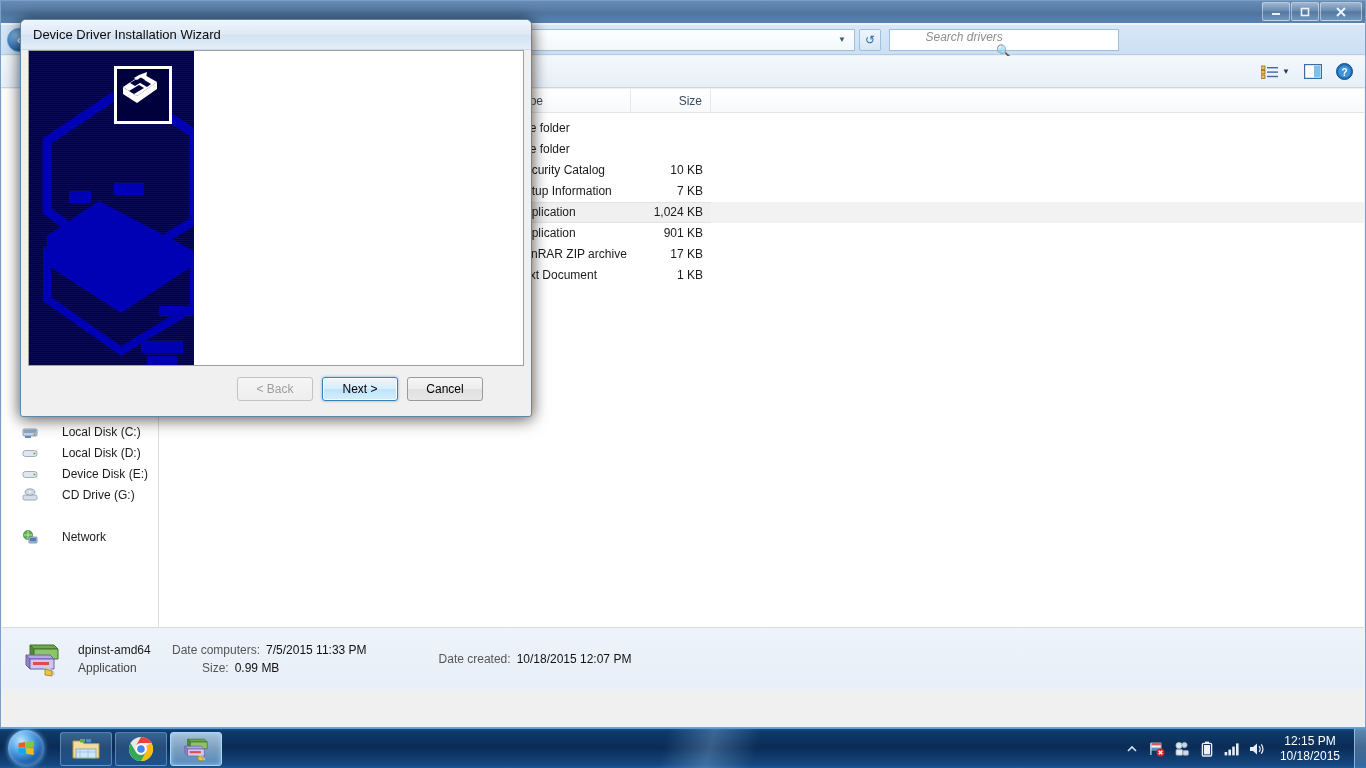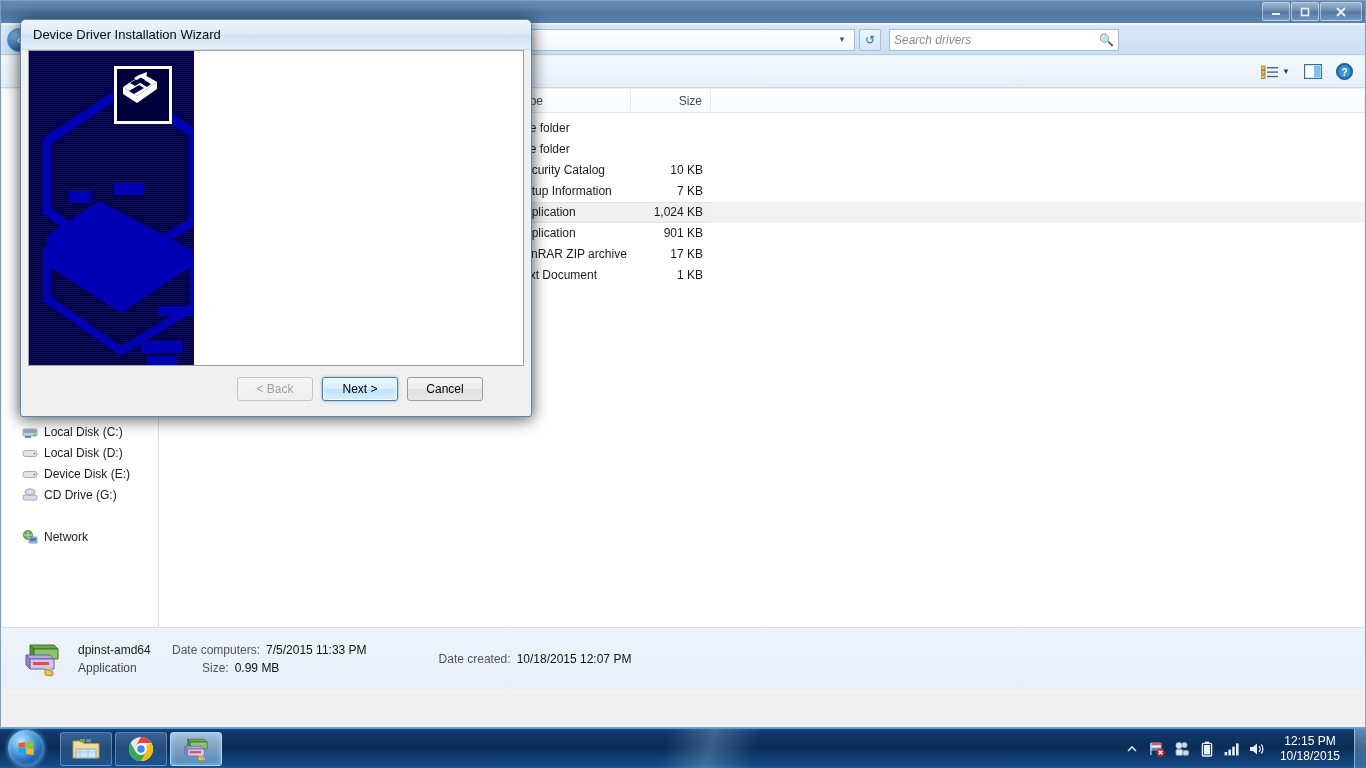--- a/index.html
+++ b/index.html
@@ -73,21 +73,21 @@
   .refreshbtn {
     width: 22px; height: 22px; margin-left: 4px;
     background: linear-gradient(to bottom, #eef6fd, #d6e7f7);
     border: 1px solid #9fc0dd; border-radius: 2px;
     display: flex; align-items: center; justify-content: center;
     color: #2f6ba8; font-size: 12px;
   }
   .searchbox {
     width: 230px; height: 22px; margin-left: 8px;
     background: #fff; border: 1px solid #9fc0dd;
-    display: flex; align-items: center; padding: 0 4px;
+    display: flex; align-items: center; padding: 0 4px; flex-direction: column;
   }
   .searchbox input {
     border: 0; outline: 0; flex: 1; font-family: inherit; font-size: 12px;
     color: #333; background: transparent; font-style: italic;
   }
   .searchbox input::placeholder { color: #8d8d8d; font-style: italic; }
   .search-ico { color: #2f6ba8; font-size: 12px; }
 
   
   .exp-toolbar {
@@ -105,21 +105,21 @@
     background: #fff;
     display: flex;
   }
   .navpane {
     width: 157px; background: #fff;
     border-right: 1px solid #dcdcdc;
     padding-top: 6px;
     font-size: 12px;
   }
   .nav-item {
-    height: 21px; display: flex; align-items: center; gap: 6px;
+    height: 21px; display: flex; align-items: center; gap: 24px;
     padding-left: 20px; color: #1b1b1b;
   }
   .ico { width: 16px; height: 16px; flex: 0 0 16px; position: relative; }
 
   .listpane { flex: 1; position: relative; }
   .col-head {
     height: 24px; display: flex; align-items: center;
     background: linear-gradient(to bottom, #ffffff, #f7f9fb);
     border-bottom: 1px solid #e2e6ea;
     color: #3b4a5a;

